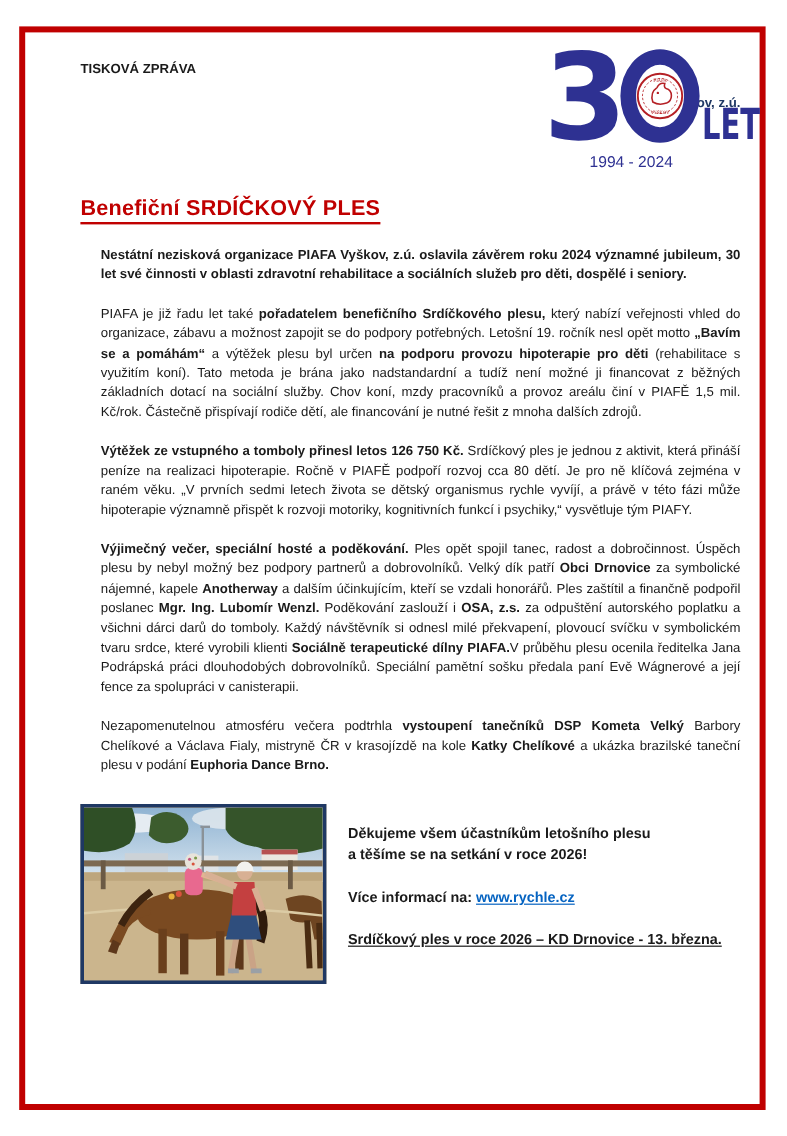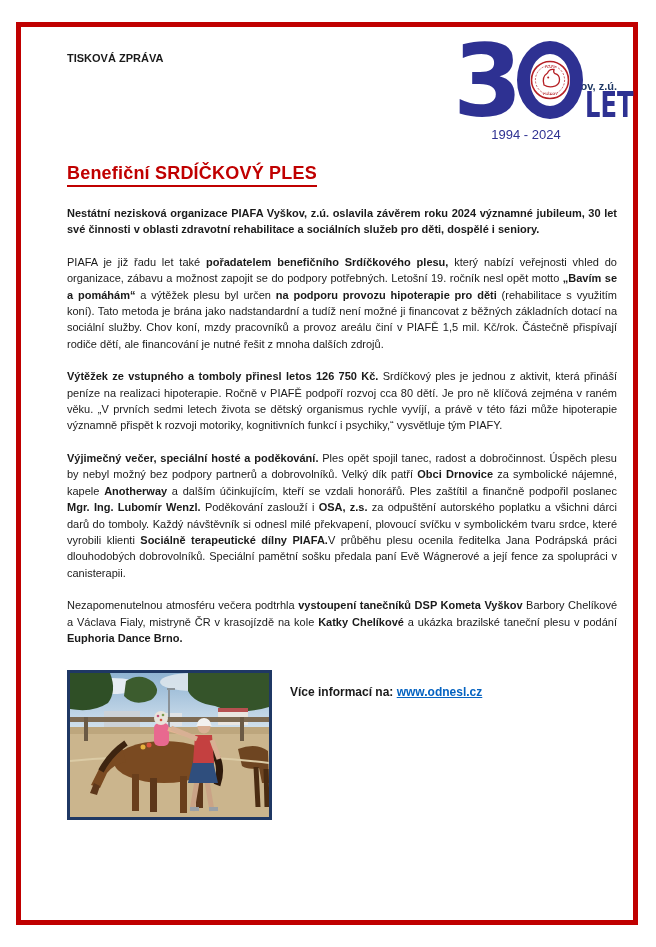--- a/index.html
+++ b/index.html
@@ -41,21 +41,21 @@
   }
 
   
   .title{margin:57px 0 18px 0;}
   .title span{
     display:inline-block;color:var(--title-red,#C00000);font-size:18px;font-weight:bold;
     border-bottom:2.5px solid var(--title-red,#C00000);padding-bottom:1px;letter-spacing:0.2px;
   }
 
   
-  .para{font-size:11px;line-height:16.4px;text-align:justify;margin:0 0 16px 0;}
+  .para{font-size:11px;line-height:16.4px;text-align:justify;margin:0 0 16px 17px;}
   .para .b{font-weight:bold;}
 
   
   .footer{display:flex;margin-top:24px;}
   .photo-frame{
     width:205px;height:150px;border:3px solid var(--photo-border,#1F3864);
     box-sizing:border-box;flex:0 0 auto;overflow:hidden;background:#cbb58d;
   }
   .foot-right{margin-left:18px;padding-top:15px;font-size:12px;font-weight:bold;}
   .thanks{line-height:18px;margin:0 0 20px 0;}
@@ -91,21 +91,21 @@
       </div>
       <div class="years">1994 - 2024</div>
     </div>
 
     <h1 class="title"><span>Benefiční SRDÍČKOVÝ PLES</span></h1>
 
     <p class="para"><span class="b">Nestátní nezisková organizace PIAFA Vyškov, z.ú. oslavila závěrem roku 2024 významné jubileum, 30 let své činnosti v oblasti zdravotní rehabilitace a sociálních služeb pro děti, dospělé i seniory.</span></p>
     <p class="para"><span>PIAFA je již řadu let také </span><span class="b">pořadatelem benefičního Srdíčkového plesu,</span><span> který nabízí veřejnosti vhled do organizace, zábavu a možnost zapojit se do podpory potřebných. Letošní 19. ročník nesl opět motto </span><span class="b">„Bavím se a pomáhám“</span><span> a výtěžek plesu byl určen </span><span class="b">na podporu provozu hipoterapie pro děti </span><span>(rehabilitace s využitím koní). Tato metoda je brána jako nadstandardní a tudíž není možné ji financovat z běžných základních dotací na sociální služby. Chov koní, mzdy pracovníků a provoz areálu činí v PIAFĚ 1,5 mil. Kč/rok. Částečně přispívají rodiče dětí, ale financování je nutné řešit z mnoha dalších zdrojů.</span></p>
     <p class="para"><span class="b">Výtěžek ze vstupného a tomboly přinesl letos 126 750 Kč.</span><span> Srdíčkový ples je jednou z aktivit, která přináší peníze na realizaci hipoterapie.  Ročně v PIAFĚ podpoří rozvoj cca 80 dětí. Je pro ně klíčová zejména v raném věku. „V prvních sedmi letech života se dětský organismus rychle vyvíjí, a právě v této fázi může hipoterapie významně přispět k rozvoji motoriky, kognitivních funkcí i psychiky,“ vysvětluje tým PIAFY.</span></p>
     <p class="para"><span class="b">Výjimečný večer, speciální hosté a poděkování.</span><span>  Ples opět spojil tanec, radost a dobročinnost. Úspěch plesu by nebyl možný bez podpory partnerů a dobrovolníků. Velký dík patří </span><span class="b">Obci Drnovice</span><span> za symbolické nájemné, kapele </span><span class="b">Anotherway</span><span> a dalším účinkujícím, kteří se vzdali honorářů. Ples zaštítil a finančně podpořil poslanec </span><span class="b">Mgr. Ing. Lubomír Wenzl.</span><span> Poděkování zaslouží i </span><span class="b">OSA, z.s.</span><span> za odpuštění autorského poplatku a všichni dárci darů do tomboly. Každý návštěvník si odnesl milé překvapení, plovoucí svíčku v symbolickém tvaru srdce, které vyrobili klienti </span><span class="b">Sociálně terapeutické dílny PIAFA.</span><span>V průběhu plesu ocenila ředitelka Jana Podrápská práci dlouhodobých dobrovolníků. Speciální pamětní sošku předala paní Evě Wágnerové a její fence za spolupráci v canisterapii.</span></p>
-    <p class="para"><span>Nezapomenutelnou atmosféru večera podtrhla </span><span class="b">vystoupení tanečníků DSP Kometa Vyškov</span><span> Barbory Chelíkové a Václava Fialy, mistryně ČR v krasojízdě na kole </span><span class="b">Katky Chelíkové</span><span> a ukázka brazilské taneční plesu v podání </span><span class="b">Euphoria Dance Brno.</span></p>
+    <p class="para"><span>Nezapomenutelnou atmosféru večera podtrhla </span><span class="b">vystoupení tanečníků DSP Kometa Velký</span><span> Barbory Chelíkové a Václava Fialy, mistryně ČR v krasojízdě na kole </span><span class="b">Katky Chelíkové</span><span> a ukázka brazilské taneční plesu v podání </span><span class="b">Euphoria Dance Brno.</span></p>
 
     <div class="footer">
       <div class="photo-frame">
         <svg viewBox="0 0 199 144" width="199" height="144" aria-hidden="true">
           <defs>
             <linearGradient id="sky" x1="0" y1="0" x2="0" y2="1">
               <stop offset="0" stop-color="#8fb3d2"></stop>
                 <stop offset="1" stop-color="#d9e6f0"></stop>
             </linearGradient>
           </defs>
@@ -151,20 +151,25 @@
           <path d="M120,136 h9 M139,136 h9" stroke="#9aa0a6" stroke-width="4"></path>
           <path d="M123,88 h20 l5,22 h-30 Z" fill="#2f4e7d"></path>
           <path d="M125,62 h17 l2,28 h-21 Z" fill="#c44040"></path>
           <path d="M127,66 L101,55" stroke="#d8b094" stroke-width="5"></path>
           <path d="M142,67 l7,19" stroke="#d8b094" stroke-width="5"></path>
           <circle cx="134" cy="54" r="6.5" fill="#d8b094"></circle>
           <path d="M127,52 a7,7 0 0 1 14,0 l1,1 -16,0 Z" fill="#f2f2ef"></path>
         </svg>
       </div>
       <div class="foot-right">
+        <p class="thanks">
+          <span>Děkujeme všem účastníkům letošního plesu</span><br>
+          <span>a těšíme se na setkání v roce 2026!</span>
+        </p>
         <p class="info-line">
-          <span>Více informací na: </span><a class="weblink">www.odnesl.cz</a>
+          <span>Více informací na: </span><a class="weblink">www.rychle.cz</a>
         </p>
+        <p class="save-date">Srdíčkový ples v roce 2026 – KD Drnovice - 13. března.</p>
       </div>
     </div>
 
   </div>
 </div>
 
 </body></html>

